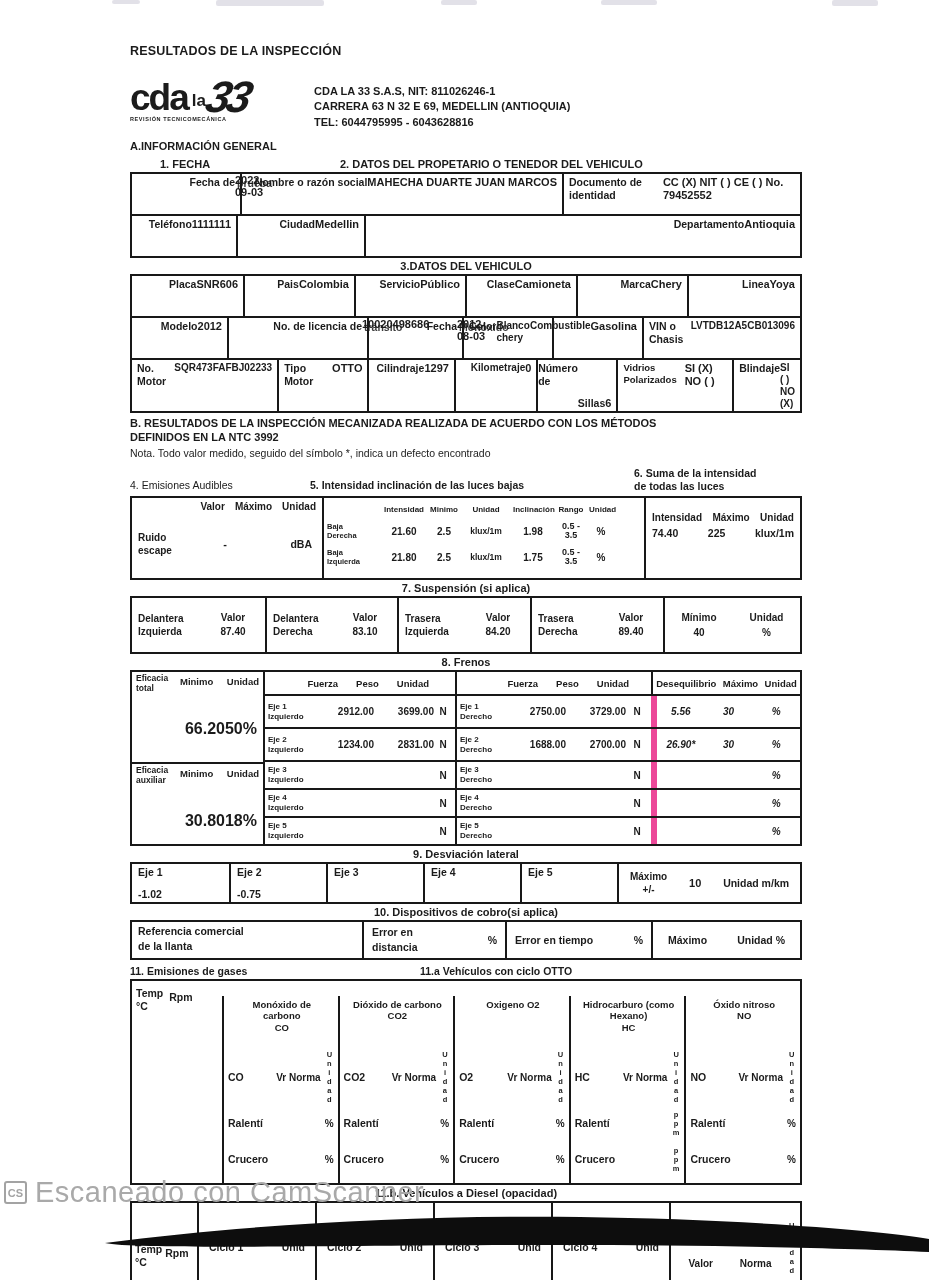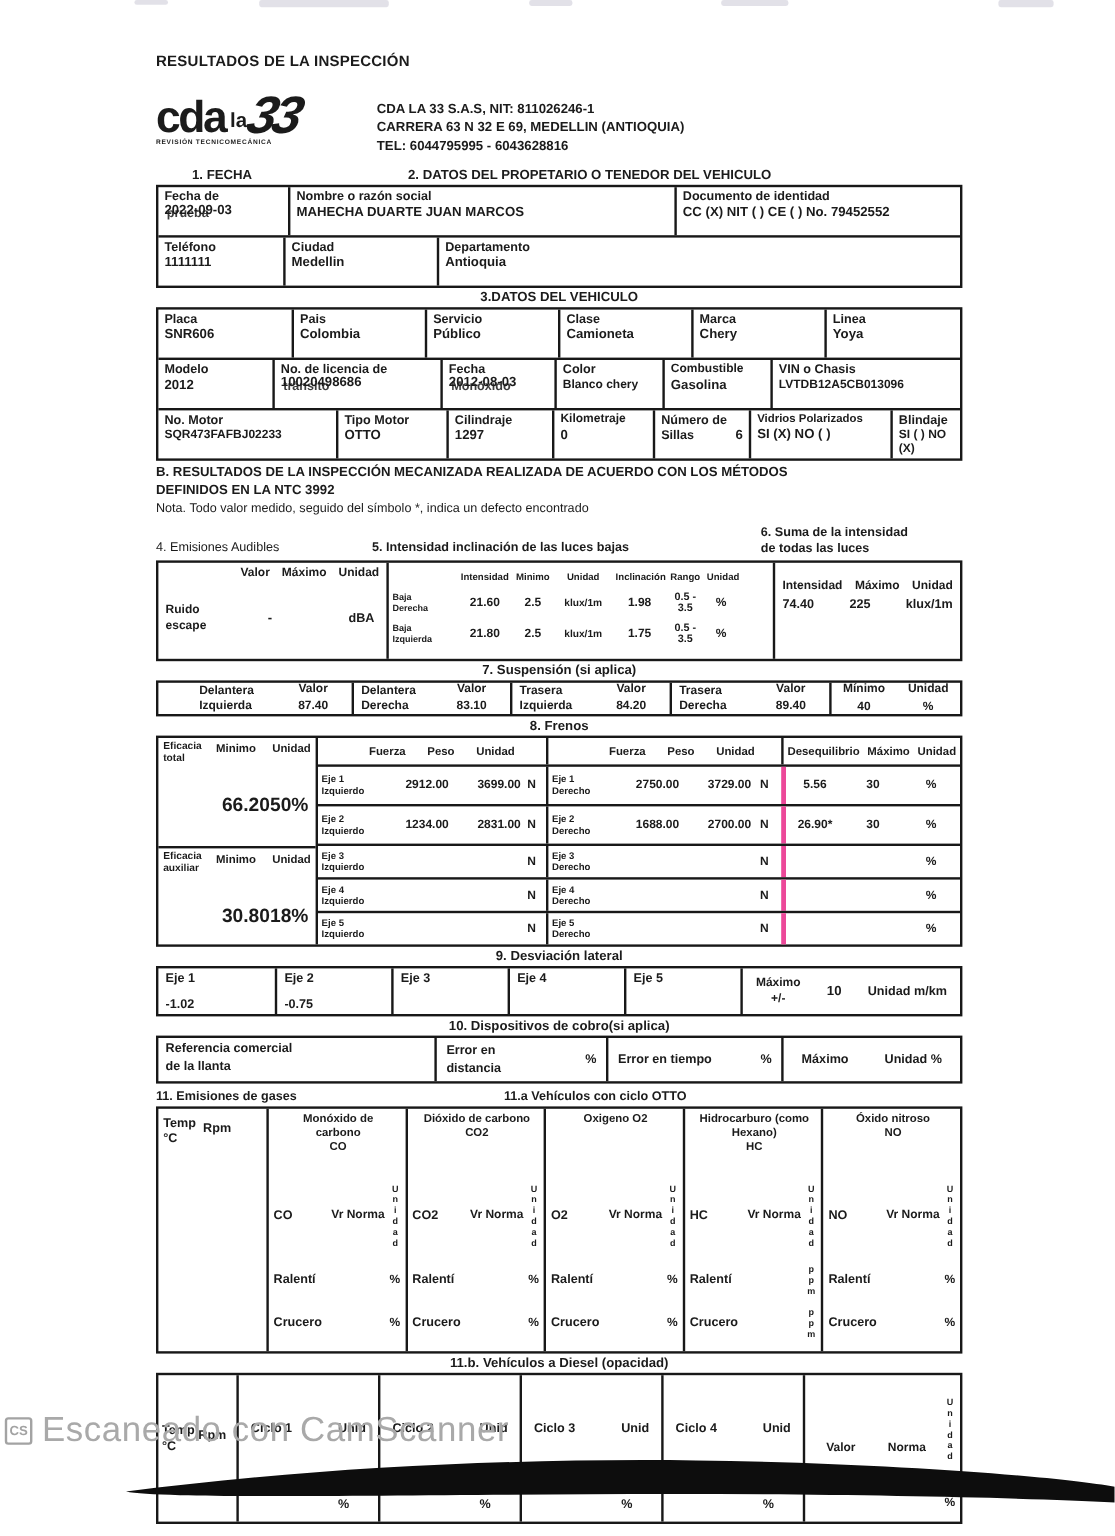--- a/index.html
+++ b/index.html
@@ -22,21 +22,21 @@
   .h-a { font-size:11px; font-weight:700; margin-bottom:6px; }
 
   .sec12 { display:flex; font-size:11px; font-weight:700; margin-bottom:2px; }
   .sec12 .s1 { width:210px; padding-left:30px; }
 
   
   .tbl { border:2px solid #181818; width:672px; margin-bottom:2px; }
   .trow { display:flex; }
   .trow + .trow { border-top:2px solid #181818; }
   .trow > div + div { border-left:2px solid #181818; }
-  .fcell { display:flex; flex-direction:column; justify-content:flex-start; padding:2px 5px 1px; min-height:40px; }
+  .fcell { display:flex; flex-direction:row; justify-content:flex-end; padding:2px 5px 1px; min-height:40px; }
   .lab { font-size:10.5px; font-weight:700; line-height:1.25; }
   .val { font-size:11px; font-weight:700; line-height:1.2; }
   .ovl { position:relative; height:14px; }
   .ovl .ghost { position:absolute; left:2px; top:1px; font-size:10.5px; font-weight:700; opacity:.85; }
   .ovl .over { position:absolute; left:0px; top:-2px; font-size:11px; font-weight:700; }
 
   .center-title { text-align:center; font-size:11px; font-weight:700; margin:1px 0 2px; }
 
   .b-head { font-size:11px; font-weight:700; line-height:1.3; margin-top:3px; }
   .b-nota { font-size:10.5px; font-weight:400; margin:2px 0 8px; }
@@ -61,21 +61,21 @@
   .grid-luces .ll { font-size:7.5px; font-weight:700; line-height:1.25; }
   .grid-luces .n { font-size:10px; font-weight:700; text-align:center; }
   .grid-luces .u { font-size:8.5px; font-weight:700; text-align:center; }
   .grid-luces .rg { font-size:9px; font-weight:700; text-align:center; line-height:1.05; }
   .luces-row { height:26px; }
   .p-suma { flex:1; padding:14px 6px 0; }
   .p-suma .r { display:flex; justify-content:space-between; font-size:10px; font-weight:700; }
   .p-suma .r2 { margin-top:4px; font-size:10.5px; }
 
   
-  .t-susp { display:flex; height:30px;padding-left:28px; }
+  .t-susp { display:flex; height:58px; }
   .t-susp > div + div { border-left:2px solid #181818; }
   .sc { display:flex; padding:3px 6px; align-items:center; }
   .sc .nm { font-size:10px; font-weight:700; line-height:1.3; flex:1; }
   .sc .vv { width:52px; text-align:center; font-size:10px; font-weight:700; line-height:1.4; }
   .sc-last { display:flex; align-items:center; justify-content:space-around; }
   .sc-last .col { text-align:center; font-size:10px; font-weight:700; line-height:1.5; }
 
   
   .t-fren { display:flex; }
   .fr-left { width:131px; display:flex; flex-direction:column; }
@@ -85,21 +85,21 @@
   .fr-box .h { display:flex; }
   .fr-box .eff { font-size:8.5px; font-weight:700; line-height:1.15; width:44px; }
   .fr-box .mu { flex:1; display:flex; justify-content:space-between; font-size:9.5px; font-weight:700; padding-top:2px;}
   .fr-box .vals { display:flex; justify-content:flex-end; font-size:16px; font-weight:700; margin-top:26px; padding:0 2px; }
   .fr-right { flex:1; border-left:2px solid #181818; display:flex; flex-direction:column; }
   .fr-hrow { height:22px; display:flex; }
   .fr-row { display:flex; border-top:2px solid #181818; }
   .fr-r12 { height:33px; } .fr-r345 { height:28px; }
   .fc-lf { width:190px; display:flex; align-items:center; padding:1px 3px; }
   .fc-rf { width:196px; display:flex; align-items:center; padding:1px 3px; border-left:2px solid #181818; }
-  .fc-d  { flex:1; display:flex; align-items:center; border-left:4px solid #ec4899; }
+  .fc-d  { flex:1; display:flex; align-items:center; border-left:6px solid #ec4899;font-style:italic; }
   .eje { width:46px; font-size:8px; font-weight:700; line-height:1.2; }
   .fnum { width:60px; text-align:right; font-size:10px; font-weight:700; }
   .fN { flex:1; text-align:center; font-size:10px; font-weight:700; }
   .fr-hrow .hcell { display:flex; align-items:center; font-size:9.5px; font-weight:700; }
   .hc-lf { width:190px; justify-content:flex-end; gap:18px; padding-right:26px;}
   .hc-rf { width:196px; justify-content:flex-end; gap:18px; padding-right:22px; border-left:2px solid #181818;}
   .hc-d  { flex:1; justify-content:space-around; border-left:2px solid #181818; font-size:8.5px;}
   .d3 { display:flex; width:100%; }
   .d3 span { flex:1; text-align:center; font-size:10px; font-weight:700; }
 
@@ -127,21 +127,21 @@
 
   .sec11 { display:flex; font-size:10.5px; font-weight:700; margin:5px 0 2px; }
   .sec11 .a { width:290px; }
 
   
   .t-otto { display:flex; height:206px; }
   .t-otto > div + div { border-left:2px solid #181818; }
   .temp-cell { width:90px; padding:6px 4px; display:flex; }
   .temp-cell .tc1 { font-size:10.5px; font-weight:700; line-height:1.25; }
   .temp-cell .rpm { font-size:10.5px; font-weight:700; margin:4px 0 0 6px; }
-  .gascol { flex:1; display:grid; grid-template-columns:1fr 13px; grid-template-rows:50px 1fr 36px 36px; padding:3px 2px 6px 4px; }
+  .gascol { flex:1; display:grid; grid-template-columns:1fr 13px; grid-template-rows:50px 1fr 36px 36px; padding:3px 2px 6px 4px;margin-top:15px; }
   .gascol .ttl { grid-column:1 / 3; text-align:center; font-size:9.5px; font-weight:700; line-height:1.2; }
   .gascol .symrow { display:flex; align-items:center; justify-content:space-between; padding-right:2px; }
   .gascol .sym { font-size:10.5px; font-weight:700; }
   .gascol .vr { font-size:10px; font-weight:700; }
   .vt { writing-mode:vertical-rl; text-orientation:upright; font-size:7.5px; font-weight:700; line-height:1; letter-spacing:0; justify-self:center; align-self:center; }
   .gascol .rlab2 { display:flex; align-items:center; font-size:10.5px; font-weight:700; }
   .gascol .urow { display:flex; align-items:center; justify-content:center; font-size:10px; font-weight:700; }
   .uppm { writing-mode:vertical-rl; text-orientation:upright; font-size:7.5px; font-weight:700; line-height:1; }
 
   
@@ -190,20 +190,21 @@
         </div>
         <div class="logo-tag">REVISIÓN TECNICOMECÁNICA</div>
       </div>
       <div class="company">
         <div>CDA LA 33 S.A.S, NIT: 811026246-1</div>
         <div>CARRERA 63 N 32 E 69, MEDELLIN (ANTIOQUIA)</div>
         <div>TEL: 6044795995 - 6043628816</div>
       </div>
     </div>
 
+    <div class="h-a">A.INFORMACIÓN GENERAL</div>
 
     <div class="sec12">
       <span class="s1">1. FECHA</span>
       <span>2. DATOS DEL PROPETARIO O TENEDOR DEL VEHICULO</span>
     </div>
 
     <div class="tbl">
       <div class="trow">
         <div class="fcell" style="width:108px">
           <div class="lab">Fecha de</div>

